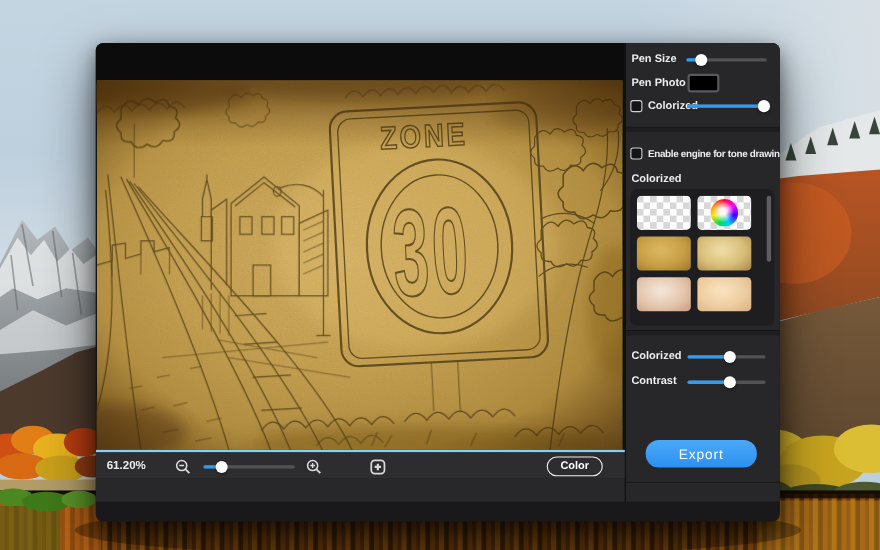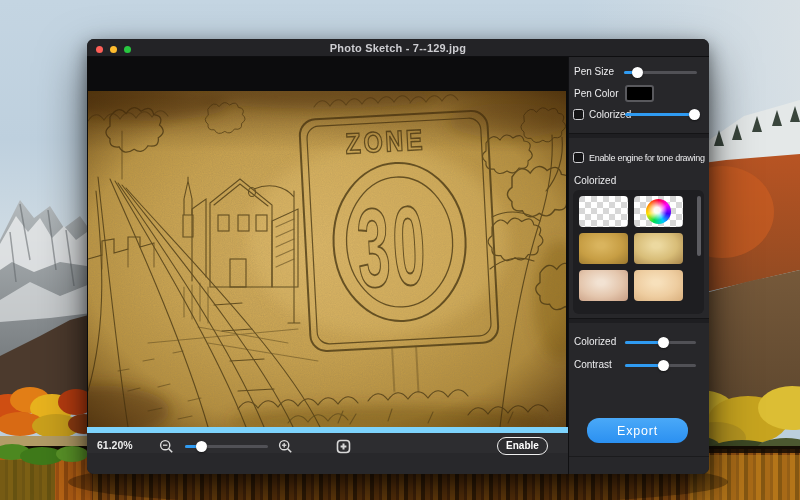--- a/index.html
+++ b/index.html
@@ -15,30 +15,30 @@
   .tl.close{left:9px;background:#ff5f57;}
   .tl.min{left:23px;background:#febc2e;}
   .tl.max{left:37px;background:#28c840;}
   .title{position:absolute;left:0;right:0;top:0;height:18px;line-height:18px;text-align:center;
     font-size:11px;font-weight:700;color:#cdcdd1;letter-spacing:.2px;}
   .content{display:flex;height:417px;}
   .canvas-col{width:481px;display:flex;flex-direction:column;}
   .view{height:370px;position:relative;background:#0c0c0d;overflow:hidden;}
   .sketch{position:absolute;left:1px;top:34px;width:478px;height:336px;}
   
-  .toolbar{height:26px;background:#2d2d30;border-top:6px solid #7dd3fc;position:relative;}
+  .toolbar{height:26px;background:#2d2d30;border-top:2px solid #7dd3fc;position:relative;}
   .strip{height:21px;background:#28282b;}
   .zoomtext{position:absolute;left:10px;top:0;line-height:25px;font-size:10.5px;font-weight:700;color:#ececec;}
   .ticon{position:absolute;top:6px;width:15px;height:15px;}
   .sketch-btn{position:absolute;left:410px;top:4px;width:51px;height:18px;border:1.5px solid #efefef;
     border-radius:9px;background:transparent;color:#fff;font-size:10px;font-weight:700;line-height:14px;
     text-align:center;padding:0;cursor:pointer;}
   
   .panel{width:141px;position:relative;background:#27272a;border-left:1px solid #101012;}
-  .plabel{position:absolute;font-size:10px;font-weight:400;color:#ededef;white-space:nowrap;}
+  .plabel{position:absolute;font-size:10px;font-weight:700;color:#ededef;white-space:nowrap;}
   .divider{position:absolute;left:0;right:0;height:5px;background:#1e1e21;box-shadow:inset 0 1px 0 #141416;}
   .checkbox{position:absolute;width:11px;height:11px;border:1.5px solid #cfcfd2;border-radius:2.5px;background:#141416;}
   .swatch{position:absolute;left:56px;top:28px;width:29px;height:17px;border:2px solid #59595d;border-radius:3px;}
   .slider{position:absolute;height:12px;}
   .slider .track{position:absolute;left:0;right:0;top:5px;height:3px;border-radius:1.5px;background:#515156;}
   .slider .fill{position:absolute;left:0;top:5px;height:3px;border-radius:1.5px;background:var(--accent,#2f9bf2);}
   .slider .thumb{position:absolute;top:.5px;width:11px;height:11px;border-radius:50%;background:#fff;
     box-shadow:0 1px 2px rgba(0,0,0,.5);}
   .thumbs-box{position:absolute;left:4px;top:133px;width:131px;height:124px;background:#1e1e21;border-radius:6px;overflow:hidden;}
   .thumbs-grid{position:absolute;left:6px;top:6px;width:104px;display:flex;flex-wrap:wrap;gap:6px;}
@@ -136,26 +136,20 @@
     <rect x="0" y="455" width="92" height="45" fill="#cf6a16" opacity=".5"></rect>
     <rect x="0" y="460" width="55" height="40" fill="#3e5a14" opacity=".5"></rect>
     <rect x="690" y="455" width="110" height="45" fill="#c98e20" opacity=".45"></rect>
     <ellipse cx="12" cy="452" rx="18" ry="8" fill="#4c8820"></ellipse>
     <ellipse cx="42" cy="456" rx="22" ry="9" fill="#3f7a1a"></ellipse>
     <ellipse cx="72" cy="454" rx="16" ry="8" fill="#5a9428"></ellipse>
     <ellipse cx="398" cy="482" rx="330" ry="24" fill="#000" opacity=".3"></ellipse>
   </svg>
 
   <div class="window">
-    <div class="titlebar">
-      <span class="tl close"></span>
-      <span class="tl min"></span>
-      <span class="tl max"></span>
-      <div class="title">Photo Sketch - 7--129.jpg</div>
-    </div>
 
     <div class="content">
 
       <div class="canvas-col">
         <div class="view">
 
           <svg class="sketch" viewBox="0 0 478 336" preserveAspectRatio="none">
             <defs>
               <radialGradient id="parch" cx="46%" cy="46%" r="80%">
                 <stop offset="0" stop-color="#d7b263"></stop>
@@ -278,34 +272,34 @@
           <svg class="ticon" style="left:191px" viewBox="0 0 15 15">
             <circle cx="6.2" cy="6.2" r="4.6" stroke="#dcdcdc" stroke-width="1.4" fill="none"></circle>
             <line x1="9.7" y1="9.7" x2="13.2" y2="13.2" stroke="#dcdcdc" stroke-width="1.6"></line>
             <line x1="4" y1="6.2" x2="8.4" y2="6.2" stroke="#dcdcdc" stroke-width="1.3"></line>
             <line x1="6.2" y1="4" x2="6.2" y2="8.4" stroke="#dcdcdc" stroke-width="1.3"></line>
           </svg>
           <svg class="ticon" style="left:249px" viewBox="0 0 15 15">
             <rect x="1.5" y="1.5" width="12" height="12" rx="3.2" stroke="#d8d8d8" stroke-width="1.6" fill="none"></rect>
             <path d="M7.5 4.6 v5.8 M4.6 7.5 h5.8" stroke="#d8d8d8" stroke-width="2"></path>
           </svg>
-          <button class="sketch-btn">Enable</button>
+          <button class="sketch-btn">Color</button>
         </div>
         <div class="strip"></div>
       </div>
 
       <div class="panel">
         <span class="plabel" style="left:5px;top:9px">Pen Size</span>
         <div class="slider" style="left:55px;top:9px;width:73px">
           <div class="track"></div>
           <div class="fill" style="width: 18%;"></div>
           <div class="thumb" style="left: calc(18% - 5.5px);"></div>
         </div>
 
-        <span class="plabel" style="left:5px;top:31px">Pen Color</span>
+        <span class="plabel" style="left:5px;top:31px">Pen Photo</span>
         <div class="swatch" style="background: rgb(0, 0, 0);"></div>
 
         <div class="checkbox" style="left:4px;top:52px"></div>
         <span class="plabel" style="left:20px;top:52px">Colorized</span>
         <div class="slider" style="left:56px;top:51px;width:75px">
           <div class="track"></div>
           <div class="fill" style="width: 93%;"></div>
           <div class="thumb" style="left: calc(93% - 5.5px);"></div>
         </div>
 

